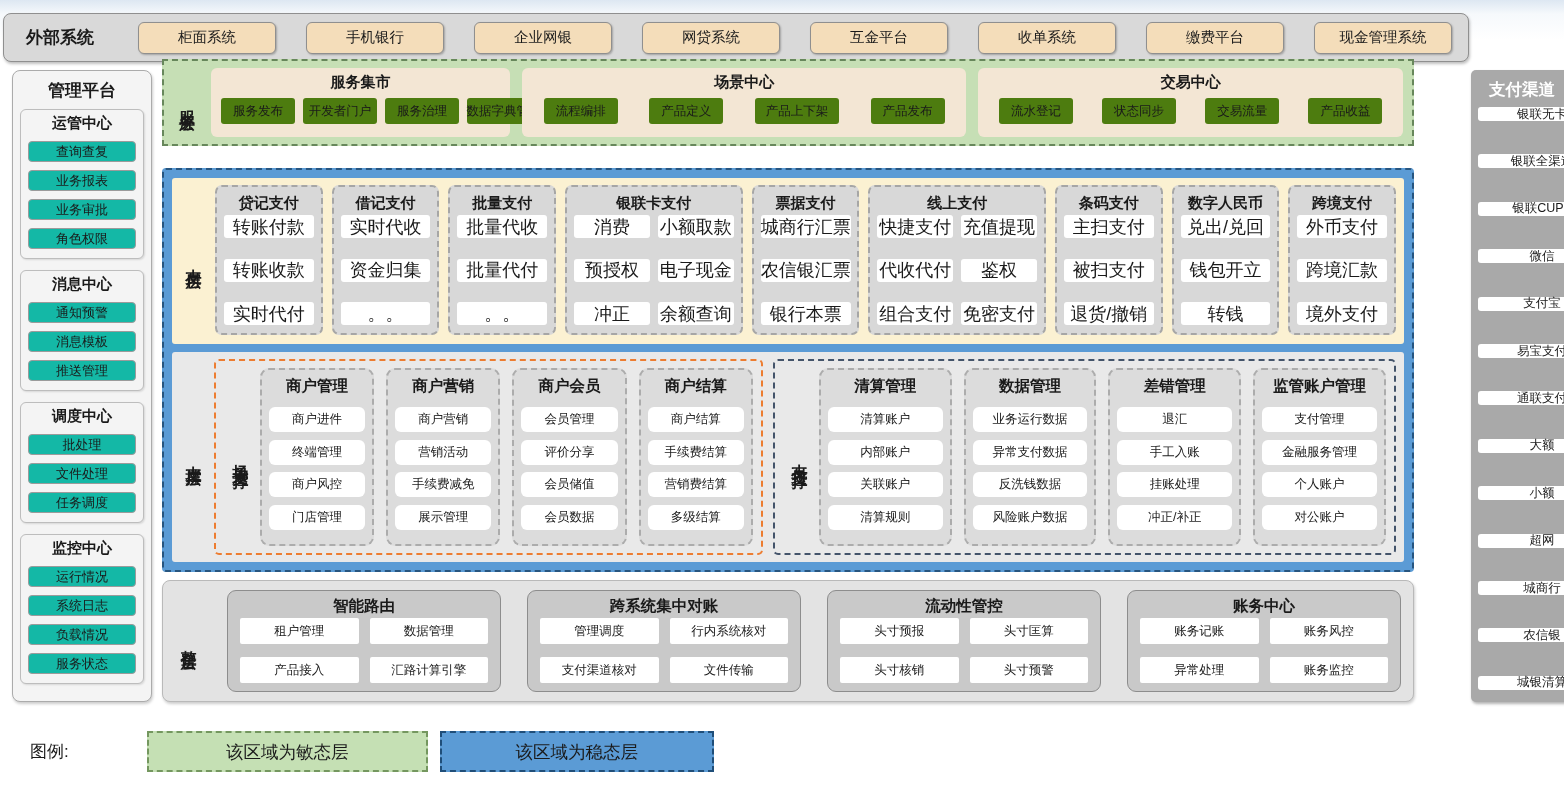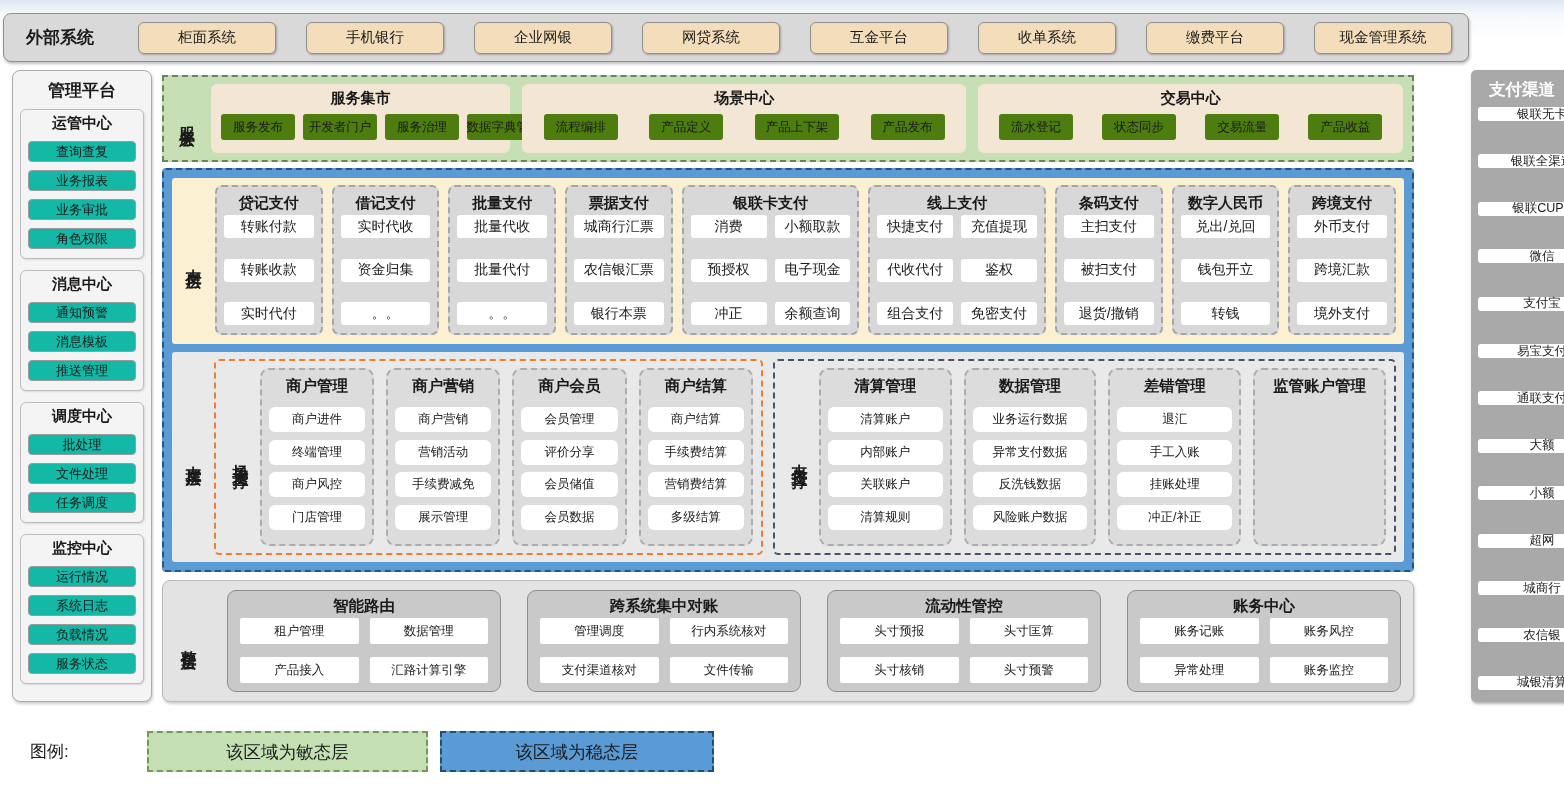--- a/index.html
+++ b/index.html
@@ -48,21 +48,21 @@
 
   
   .vlabel {
     writing-mode:vertical-rl; text-orientation:upright;
     font-weight:bold; display:flex; align-items:center; justify-content:center;
     letter-spacing:3px; white-space:nowrap;
   }
 
   
   .service-layer {
-    position:absolute; left:162px; top:75px; width:1252px; height:87px;
+    position:absolute; left:162px; top:59px; width:1252px; height:87px;
     background:#C6DFB5; border:2px dashed #67875B; display:flex; padding:7px 9px; gap:11px;
   }
   .svc-label { width:27px; font-size:16px; }
   .svc-panel { background:#F3E6D4; border-radius:6px; padding:3px 10px 8px; display:flex; flex-direction:column; min-width:0; }
   .svc-panel-0 { flex:1; } .svc-panel-1 { flex:1.52; } .svc-panel-2 { flex:1.45; }
   .svc-title { text-align:center; font-weight:bold; font-size:15px; height:22px; line-height:22px; }
   .svc-row { flex:1; display:flex; align-items:center; justify-content:space-around; gap:8px; }
   .svc-btn {
     background:#4d7c0f; border-radius:3px; height:26px; padding:0 11px; min-width:74px;
     display:flex; align-items:center; justify-content:center; font-size:12.5px; white-space:nowrap;
@@ -81,21 +81,21 @@
   .pay-col {
     flex:1; background:#D8D8D8; border:2px dashed #A6A6A6; border-radius:7px;
     padding:3px 7px 8px; display:flex; flex-direction:column; min-width:0;
   }
   .pay-col.wide { flex:1.78; }
   .pay-col-title { text-align:center; font-weight:bold; font-size:15px; height:25px; line-height:25px; white-space:nowrap; }
   .pay-grid { flex:1; display:grid; grid-template-columns:1fr; grid-auto-rows:23px; align-content:space-between; }
   .pay-grid.two { grid-template-columns:1fr 1fr; column-gap:8px; }
   .pay-btn {
     background:#fff; border-radius:3px; display:flex; align-items:center; justify-content:center;
-    font-size:14px; white-space:nowrap;
+    font-size:18px; white-space:nowrap;
   }
 
   
   .support-layer { flex:1; background:#E9E9E9; border-radius:3px; display:flex; padding:7px 8px; gap:8px; }
   .sup-label { width:26px; font-size:16px; }
   .sup-group { border-radius:5px; display:flex; padding:7px 8px; gap:4px; min-width:0; }
   .sup-group-0 { flex:1.07; border:2px dashed #ED7D31; }
   .sup-group-1 { flex:1.22; border:2px dashed #44546A; }
   .sup-vlabel { width:32px; font-size:16px; }
   .sup-cols { flex:1; display:flex; gap:12px; min-width:0; }
@@ -266,39 +266,39 @@
             </div>
           </div>
           <div class="pay-col">
             <div class="pay-col-title">批量支付</div>
             <div class="pay-grid">
               <div class="pay-btn">批量代收</div>
               <div class="pay-btn">批量代付</div>
               <div class="pay-btn">。。</div>
             </div>
           </div>
-          <div class="pay-col">
-            <div class="pay-col-title">票据支付</div>
-            <div class="pay-grid">
-              <div class="pay-btn">城商行汇票</div>
-              <div class="pay-btn">农信银汇票</div>
-              <div class="pay-btn">银行本票</div>
-            </div>
-          </div>
           <div class="pay-col wide">
             <div class="pay-col-title">银联卡支付</div>
             <div class="pay-grid two">
               <div class="pay-btn">消费</div>
               <div class="pay-btn">小额取款</div>
               <div class="pay-btn">预授权</div>
               <div class="pay-btn">电子现金</div>
               <div class="pay-btn">冲正</div>
               <div class="pay-btn">余额查询</div>
             </div>
           </div>
+          <div class="pay-col">
+            <div class="pay-col-title">票据支付</div>
+            <div class="pay-grid">
+              <div class="pay-btn">城商行汇票</div>
+              <div class="pay-btn">农信银汇票</div>
+              <div class="pay-btn">银行本票</div>
+            </div>
+          </div>
           <div class="pay-col wide">
             <div class="pay-col-title">线上支付</div>
             <div class="pay-grid two">
               <div class="pay-btn">快捷支付</div>
               <div class="pay-btn">充值提现</div>
               <div class="pay-btn">代收代付</div>
               <div class="pay-btn">鉴权</div>
               <div class="pay-btn">组合支付</div>
               <div class="pay-btn">免密支付</div>
             </div>
@@ -398,20 +398,26 @@
                 <div class="sup-col-title">差错管理</div>
                 <div class="sup-items">
                   <div class="sup-btn">退汇</div>
                   <div class="sup-btn">手工入账</div>
                   <div class="sup-btn">挂账处理</div>
                   <div class="sup-btn">冲正/补正</div>
                 </div>
               </div>
               <div class="sup-col">
                 <div class="sup-col-title">监管账户管理</div>
+                <div class="sup-items">
+                  <div class="sup-btn">支付管理</div>
+                  <div class="sup-btn">金融服务管理</div>
+                  <div class="sup-btn">个人账户</div>
+                  <div class="sup-btn">对公账户</div>
+                </div>
               </div>
             </div>
           </div>
         </div>
     </div>
   </div>
 
   <div class="integration-layer">
     <div class="vlabel int-label">整合层</div>
     <div style="display:flex; flex:1; gap:26px; min-width:0;" id="integration-panels">

